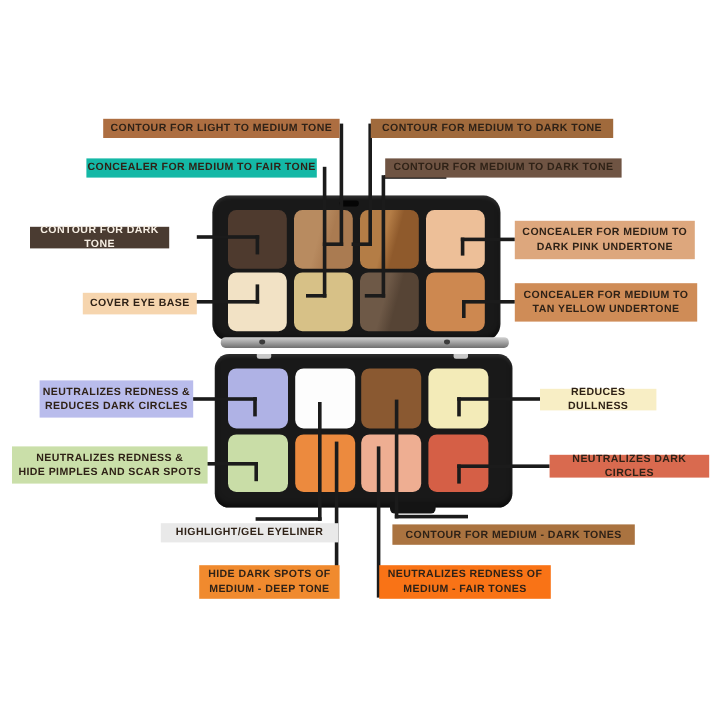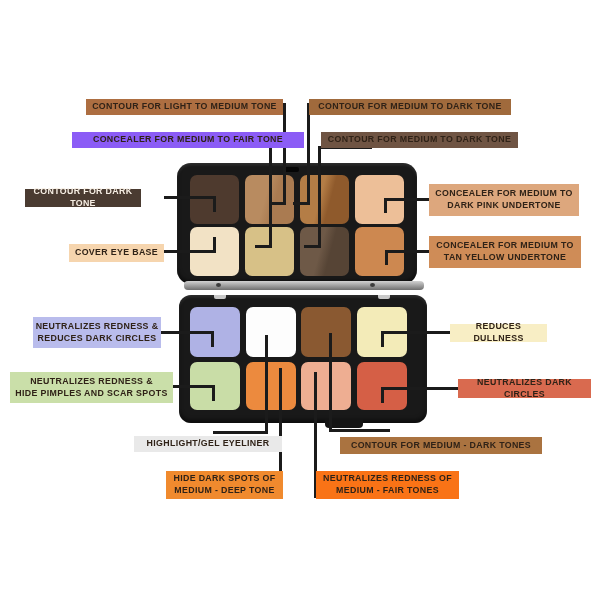--- a/index.html
+++ b/index.html
@@ -88,34 +88,34 @@
       <div class="seg" style="left: 265px; top: 335px; width: 3px; height: 99px; background: rgb(27, 27, 27);"></div>
       <div class="seg" style="left: 213px; top: 431px; width: 55px; height: 3px; background: rgb(27, 27, 27);"></div>
       <div class="seg" style="left: 329px; top: 333px; width: 3px; height: 99px; background: rgb(27, 27, 27);"></div>
       <div class="seg" style="left: 329px; top: 429px; width: 61px; height: 3px; background: rgb(27, 27, 27);"></div>
       <div class="seg" style="left: 279px; top: 368px; width: 3px; height: 130px; background: rgb(27, 27, 27);"></div>
       <div class="seg" style="left: 314px; top: 372px; width: 3px; height: 126px; background: rgb(27, 27, 27);"></div>
     </div>
   <div id="label-layer">
       <div class="callout" style="left: 86px; top: 99px; width: 197px; height: 16px; background: rgb(173, 110, 65); color: rgb(47, 34, 23);">CONTOUR FOR LIGHT TO MEDIUM TONE</div>
       <div class="callout" style="left: 309px; top: 99px; width: 202px; height: 16px; background: rgb(160, 106, 60); color: rgb(47, 34, 23);">CONTOUR FOR MEDIUM TO DARK TONE</div>
-      <div class="callout" style="left: 72px; top: 132px; width: 232px; height: 16px; background: #8b5cf6; color: rgb(47, 34, 23);">CONCEALER FOR MEDIUM TO FAIR TONE</div>
+      <div class="callout" style="left: 72px; top: 132px; width: 192px; height: 16px; background: #14b8a6; color: rgb(47, 34, 23);">CONCEALER FOR MEDIUM TO FAIR TONE</div>
       <div class="callout" style="left: 321px; top: 132px; width: 197px; height: 16px; background: rgb(111, 84, 67); color: rgb(47, 34, 23);">CONTOUR FOR MEDIUM TO DARK TONE</div>
       <div class="callout" style="left: 25px; top: 189px; width: 116px; height: 18px; background: rgb(74, 59, 49); color: rgb(247, 239, 228);">CONTOUR FOR DARK TONE</div>
       <div class="callout" style="left: 429px; top: 184px; width: 150px; height: 32px; background: rgb(221, 167, 125); color: rgb(47, 34, 23);">CONCEALER FOR MEDIUM TO
 DARK PINK UNDERTONE</div>
       <div class="callout" style="left: 69px; top: 244px; width: 95px; height: 18px; background: rgb(246, 213, 174); color: rgb(47, 34, 23);">COVER EYE BASE</div>
       <div class="callout" style="left: 429px; top: 236px; width: 152px; height: 32px; background: rgb(207, 140, 87); color: rgb(47, 34, 23);">CONCEALER FOR MEDIUM TO
 TAN YELLOW UNDERTONE</div>
       <div class="callout" style="left: 33px; top: 317px; width: 128px; height: 31px; background: rgb(185, 188, 236); color: rgb(47, 34, 23);">NEUTRALIZES REDNESS &amp;
 REDUCES DARK CIRCLES</div>
       <div class="callout" style="left: 450px; top: 324px; width: 97px; height: 18px; background: rgb(248, 238, 197); color: rgb(47, 34, 23);">REDUCES DULLNESS</div>
       <div class="callout" style="left: 10px; top: 372px; width: 163px; height: 31px; background: rgb(202, 223, 169); color: rgb(47, 34, 23);">NEUTRALIZES REDNESS &amp;
 HIDE PIMPLES AND SCAR SPOTS</div>
       <div class="callout" style="left: 458px; top: 379px; width: 133px; height: 19px; background: rgb(217, 106, 79); color: rgb(47, 34, 23);">NEUTRALIZES DARK CIRCLES</div>
       <div class="callout" style="left: 134px; top: 436px; width: 148px; height: 16px; background: rgb(233, 233, 233); color: rgb(47, 34, 23);">HIGHLIGHT/GEL EYELINER</div>
-      <div class="callout" style="left: 340px; top: 437px; width: 202px; height: 17px; background: rgb(170, 115, 64); color: rgb(47, 34, 23);">CONTOUR FOR MEDIUM - DARK TONES</div>
+      <div class="callout" style="left: 327px; top: 437px; width: 202px; height: 17px; background: rgb(170, 115, 64); color: rgb(47, 34, 23);">CONTOUR FOR MEDIUM - DARK TONES</div>
       <div class="callout" style="left: 166px; top: 471px; width: 117px; height: 28px; background: rgb(240, 138, 46); color: rgb(47, 34, 23);">HIDE DARK SPOTS OF
 MEDIUM - DEEP TONE</div>
       <div class="callout" style="left: 316px; top: 471px; width: 143px; height: 28px; background: #f97316; color: rgb(47, 34, 23);">NEUTRALIZES REDNESS OF
 MEDIUM - FAIR TONES</div>
     </div>
 </div>
 
 </body></html>

